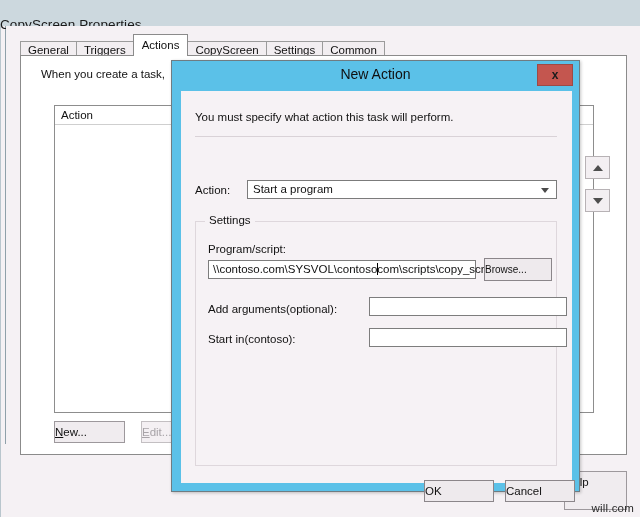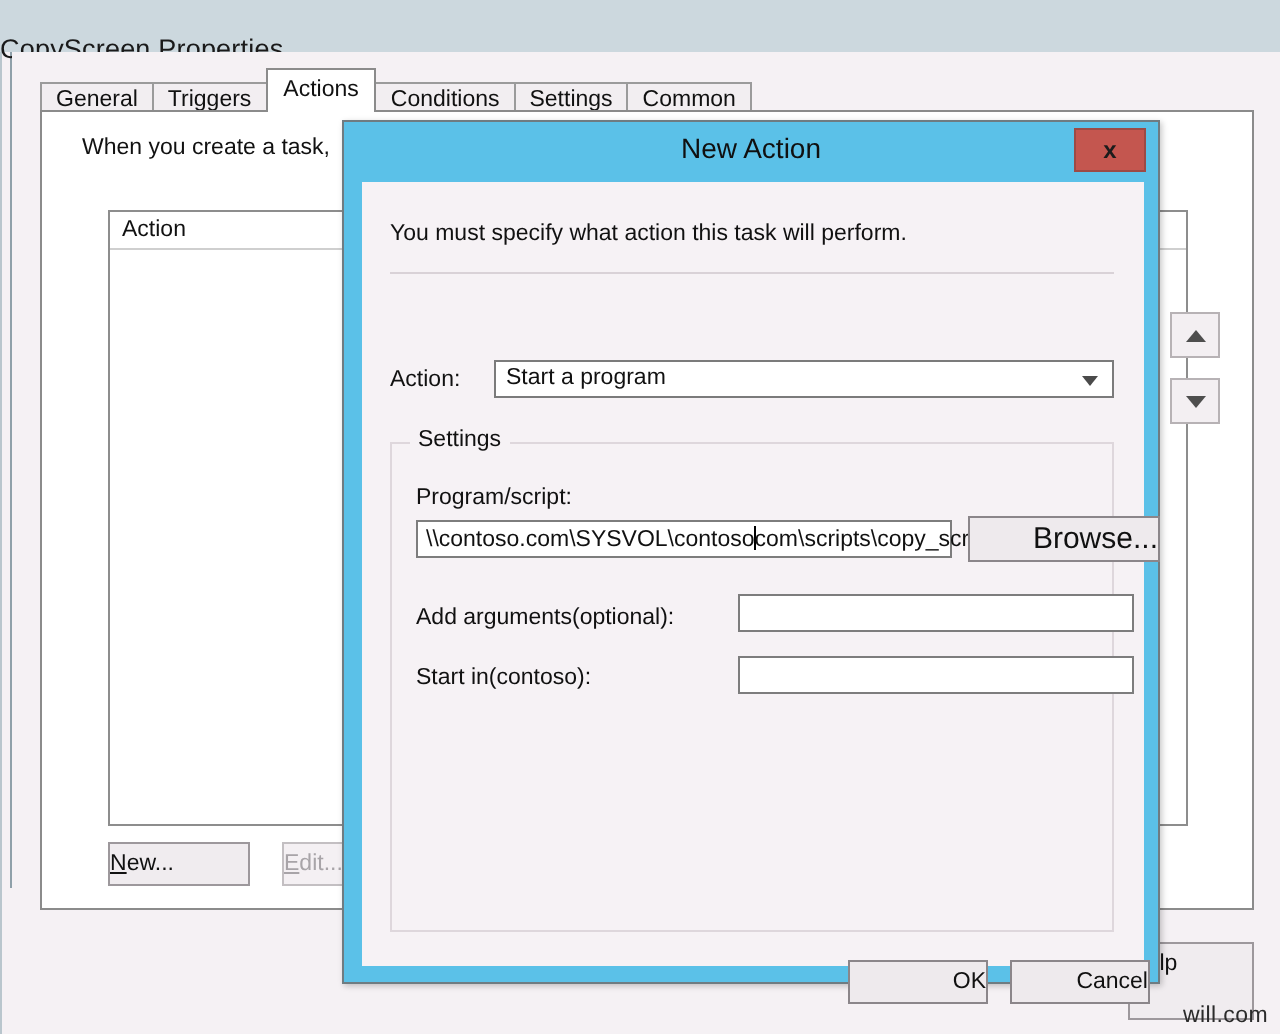--- a/index.html
+++ b/index.html
@@ -311,44 +311,44 @@
     display: inline-block;
     width: 1px;
     height: 12px;
     background: #000;
     vertical-align: -2px;
     margin: 0 -0.5px;
   }
   #btn-browse {
     position: absolute;
     left: 303px; top: 167px;
-    width: 96px; height: 23px;
+    width: 68px; height: 23px;
     background: #eeeaed;
     border: 1px solid #8b868a;
     box-sizing: border-box;
-    font-size: 15px;
-    color: #111;
-    text-align: right;
+    font-size: 10px;
+    color: #111;
+    text-align: left;
     line-height: 21px;
   }
   #lbl-args   { left: 27px; top: 212px; }
   #input-args { left: 188px; top: 206px; width: 198px; }
   #lbl-startin   { left: 27px; top: 242px; }
   #input-startin { left: 188px; top: 237px; width: 198px; }
 
   
   .dlg-btn {
     position: absolute;
     width: 70px; height: 22px;
     background: #eeeaed;
     border: 1px solid #8b868a;
     box-sizing: border-box;
     font-size: 11.5px;
     color: #111;
-    text-align: right;
+    text-align: left;
     line-height: 20px;
   }
   #btn-ok     { left: 243px; top: 389px; }
   #btn-cancel { left: 324px; top: 389px; }
 </style>
 </head>
 <body>
 
 <div id="outer-window">
 
@@ -358,21 +358,21 @@
   <div id="outer-titlebar">
     <div id="outer-title-text">CopyScreen Properties</div>
   </div>
 
   <div id="outer-body">
 
     <div id="tabstrip">
       <div class="tab">General</div>
       <div class="tab">Triggers</div>
       <div class="tab active">Actions</div>
-      <div class="tab">Conditions</div>
+      <div class="tab">CopyScreen</div>
       <div class="tab">Settings</div>
       <div class="tab">Common</div>
     </div>
 
     <div id="tabpage">
       <div id="tabpage-intro">When you create a task, </div>
 
       <div id="action-list">
         <div id="action-list-header">
           <div id="action-col-header">Action</div>

